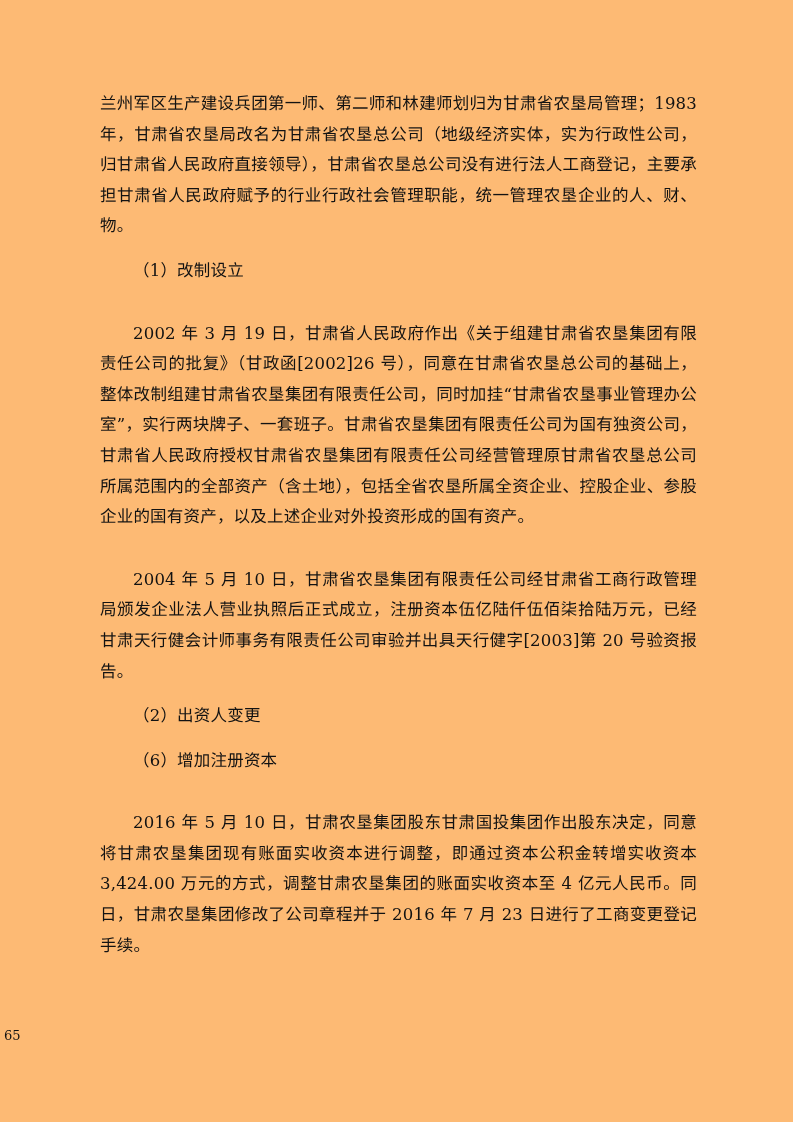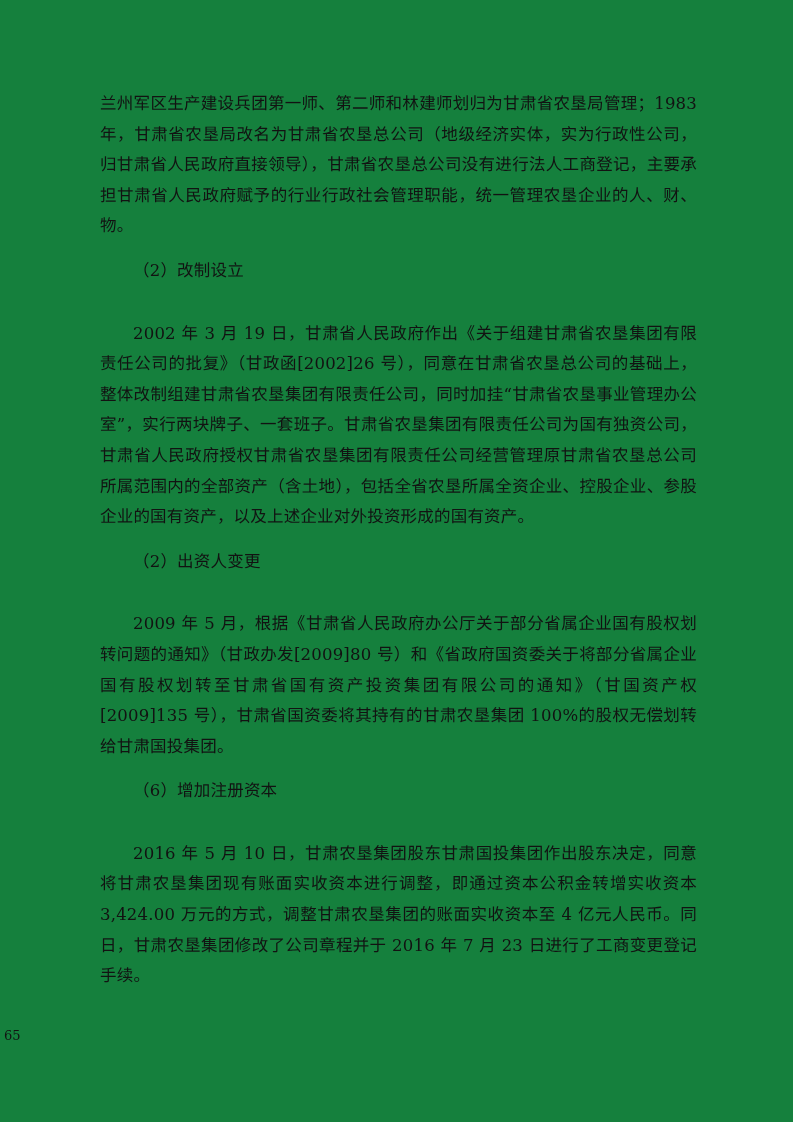--- a/index.html
+++ b/index.html
@@ -4,21 +4,21 @@
 <style>
   html, body {
     margin: 0;
     padding: 0;
     background: #ffffff;
   }
   .page {
     position: relative;
     width: 793px;
     height: 1122px;
-    background: #15803d;
+    background: #fdba74;
     overflow: hidden;
     font-family: "DejaVu Serif", "Liberation Serif", serif;
     color: #121212;
   }
   .content {
     position: absolute;
     left: 100px;
     top: 89px;
     width: 597px;
   }
@@ -47,21 +47,21 @@
     line-height: 16px;
     color: #121212;
   }
 </style>
 </head>
 <body>
 
 <div class="page">
   <div class="content">
     <p class="body">兰州军区生产建设兵团第一师、第二师和林建师划归为甘肃省农垦局管理；1983 年，甘肃省农垦局改名为甘肃省农垦总公司（地级经济实体，实为行政性公司，归甘肃省人民政府直接领导），甘肃省农垦总公司没有进行法人工商登记，主要承担甘肃省人民政府赋予的行业行政社会管理职能，统一管理农垦企业的人、财、物。</p>
-    <p class="heading">（2）改制设立</p>
+    <p class="heading">（1）改制设立</p>
     <p class="body indent">2002 年 3 月 19 日，甘肃省人民政府作出《关于组建甘肃省农垦集团有限责任公司的批复》（甘政函[2002]26 号），同意在甘肃省农垦总公司的基础上，整体改制组建甘肃省农垦集团有限责任公司，同时加挂“甘肃省农垦事业管理办公室”，实行两块牌子、一套班子。甘肃省农垦集团有限责任公司为国有独资公司，甘肃省人民政府授权甘肃省农垦集团有限责任公司经营管理原甘肃省农垦总公司所属范围内的全部资产（含土地），包括全省农垦所属全资企业、控股企业、参股企业的国有资产，以及上述企业对外投资形成的国有资产。</p>
+    <p class="body indent">2004 年 5 月 10 日，甘肃省农垦集团有限责任公司经甘肃省工商行政管理局颁发企业法人营业执照后正式成立，注册资本伍亿陆仟伍佰柒拾陆万元，已经甘肃天行健会计师事务有限责任公司审验并出具天行健字[2003]第 20 号验资报告。</p>
     <p class="heading">（2）出资人变更</p>
-    <p class="body indent">2009 年 5 月，根据《甘肃省人民政府办公厅关于部分省属企业国有股权划转问题的通知》（甘政办发[2009]80 号）和《省政府国资委关于将部分省属企业国有股权划转至甘肃省国有资产投资集团有限公司的通知》（甘国资产权[2009]135 号），甘肃省国资委将其持有的甘肃农垦集团 100%的股权无偿划转给甘肃国投集团。</p>
     <p class="heading">（6）增加注册资本</p>
     <p class="body indent">2016 年 5 月 10 日，甘肃农垦集团股东甘肃国投集团作出股东决定，同意将甘肃农垦集团现有账面实收资本进行调整，即通过资本公积金转增实收资本 3,424.00 万元的方式，调整甘肃农垦集团的账面实收资本至 4 亿元人民币。同日，甘肃农垦集团修改了公司章程并于 2016 年 7 月 23 日进行了工商变更登记手续。</p>
   </div>
   <div class="footer">65</div>
 </div>
 
 </body></html>

